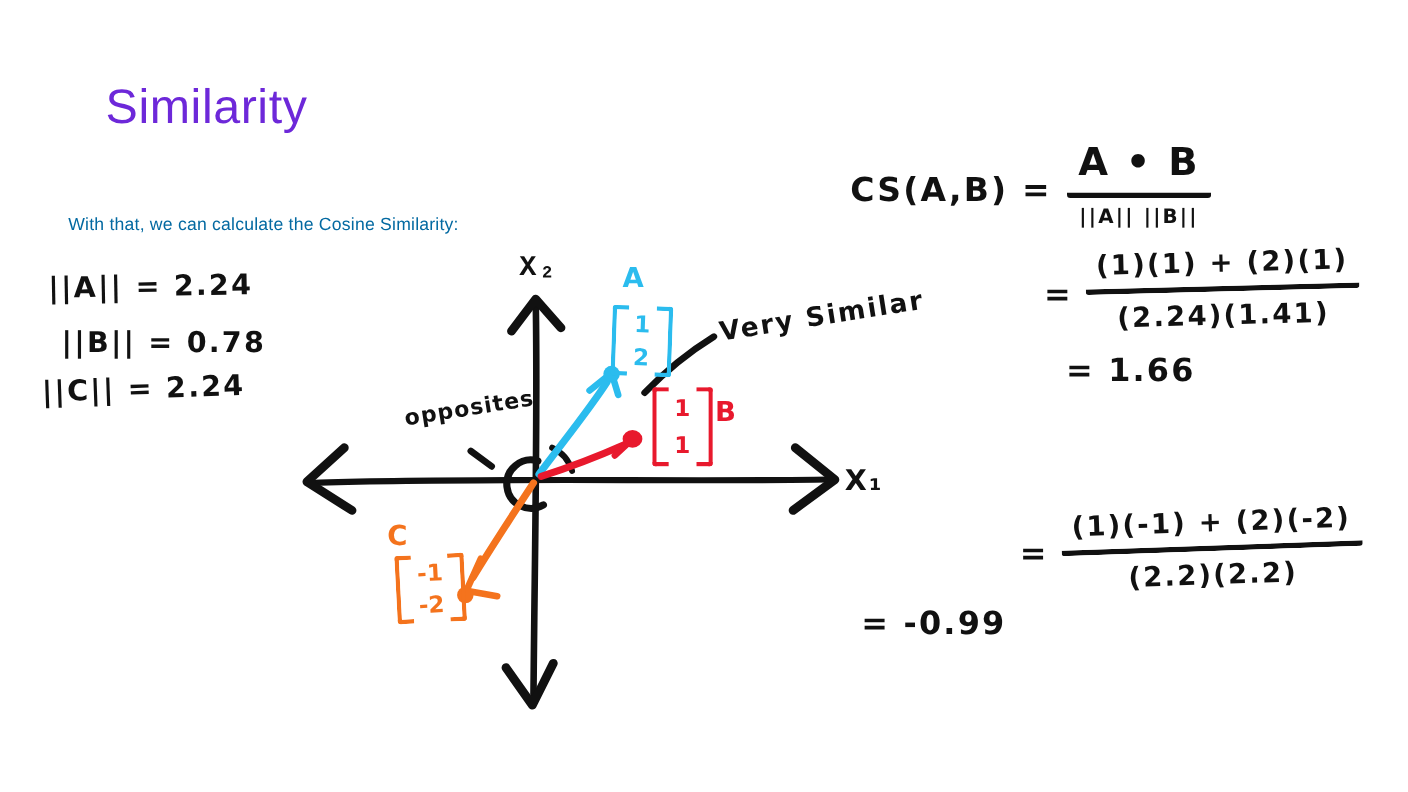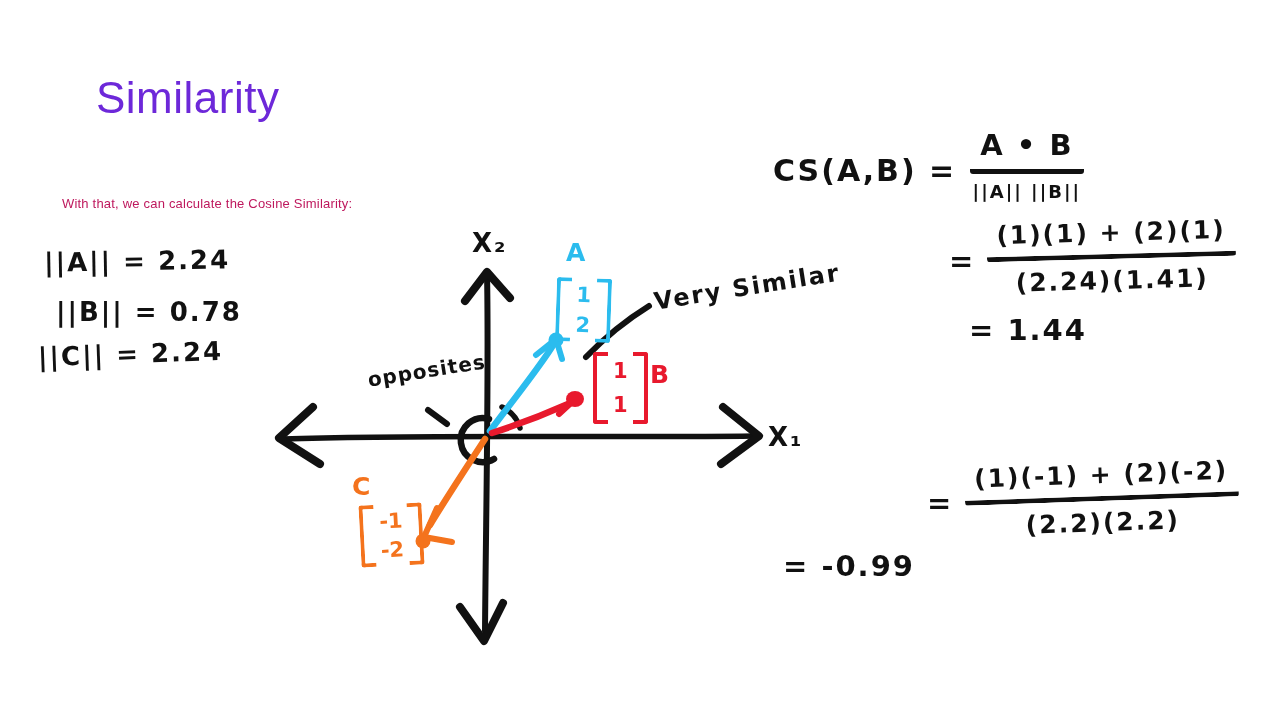--- a/index.html
+++ b/index.html
@@ -4,21 +4,21 @@
 <style>
   html,body{margin:0;padding:0;background:#ffffff;}
   .stage{
     position:relative;width:1280px;height:720px;background:#ffffff;
     font-family:"Liberation Sans", sans-serif;overflow:hidden;color:#161616;
   }
   .abs{position:absolute;}
   .title{
     font-size:44px;font-weight:400;letter-spacing:0.5px;color:#6d28d9;margin:1px;
   }
-  .subtitle{font-size:13px;color:#be185d;margin:0;letter-spacing:0.2px;}
+  .subtitle{font-size:16px;color:#0369a1;margin:0;letter-spacing:0.2px;}
   
   .ink{
     font-family:"DejaVu Sans", sans-serif;font-weight:700;color:#111;
     letter-spacing:2px;white-space:nowrap;
   }
   .norm{font-size:26px;}
   .axis-label{font-size:26px;}
   .vec-label{font-size:25px;}
   .annot{font-size:24px;}
   .annot-small{font-size:20px;letter-spacing:1px;}
@@ -30,21 +30,21 @@
   .mvals{
     display:flex;flex-direction:column;justify-content:space-around;align-items:center;
     padding:2px 5px;font-family:"DejaVu Sans", sans-serif;font-weight:700;font-size:21px;
   }
   
   .calc{position:absolute;}
   .calc-row{display:flex;align-items:center;}
   .lhs{font-size:30px;padding-top:10px;}
   .eq{font-size:29px;padding-top:8px;margin-right:12px;}
   .frac{display:inline-flex;flex-direction:column;align-items:center;margin-left:14px;}
-  .frac .num{font-size:29px;padding:0 10px 7px 10px;border-bottom:5px solid #111;border-radius:3px;}
+  .frac .num{font-size:35px;padding:0 10px 7px 10px;border-bottom:5px solid #111;border-radius:3px;}
   .frac .den{font-size:18px;padding-top:7px;}
   .frac.small .num{font-size:25px;}
   .frac.small .den{font-size:25px;}
   .result{font-size:29px;}
   svg{position:absolute;left:0;top:0;pointer-events:none;}
 </style>
 </head>
 <body>
 
 <div class="stage">
@@ -92,21 +92,21 @@
       <ellipse cx="575" cy="399" rx="9" ry="8" fill="currentColor" stroke="none"></ellipse>
     </g>
 
     <g style="color:#f4731d;" stroke="currentColor" stroke-linecap="round" stroke-linejoin="round" fill="none">
       <path d="M485,439 C468,465 445,500 430,525" stroke-width="6.5"></path>
       <path d="M437,508 L424,537 L452,542" stroke-width="6"></path>
       <circle cx="423" cy="541" r="7.5" fill="currentColor" stroke="none"></circle>
     </g>
   </svg>
 
-  <span class="abs ink axis-label" style="left:472px;top:228px;">X₂</span>
+  <span class="abs ink axis-label" style="left:472px;top:228px;font-family:Liberation Mono, monospace;">X₂</span>
   <span class="abs ink axis-label" style="left:768px;top:422px;">X₁</span>
 
   <span class="abs ink vec-label" style="left:566px;top:238px;color:#2bbcee;">A</span>
   <span class="abs ink vec-label" style="left:650px;top:360px;color:#e8192d;">B</span>
   <span class="abs ink vec-label" style="left:352px;top:472px;color:#f4731d;">C</span>
 
   <div class="matrix" style="left:556px;top:278px;height:64px;color:#2bbcee;transform:rotate(2deg);">
     <div class="mb l"></div>
     <div class="mvals">
       <span>1</span>
@@ -145,21 +145,21 @@
       </span>
     </div>
     <div class="calc-row" style="margin-top:16px;margin-left:176px;">
       <span class="eq">=</span>
       <span class="frac small" style="margin-left:0;transform:rotate(-1.5deg);">
         <span class="num">(1)(1) + (2)(1)</span>
         <span class="den">(2.24)(1.41)</span>
       </span>
     </div>
     <div class="calc-row" style="margin-top:18px;margin-left:196px;">
-      <span class="result">= 1.44</span>
+      <span class="result">= 1.66</span>
     </div>
   </div>
 
   <div class="calc ink" style="left:783px;top:450px;">
     <div class="calc-row" style="margin-top:10px;margin-left:144px;">
       <span class="eq">=</span>
       <span class="frac small" style="margin-left:0;transform:rotate(-2deg);">
         <span class="num">(1)(-1) + (2)(-2)</span>
         <span class="den">(2.2)(2.2)</span>
       </span>

